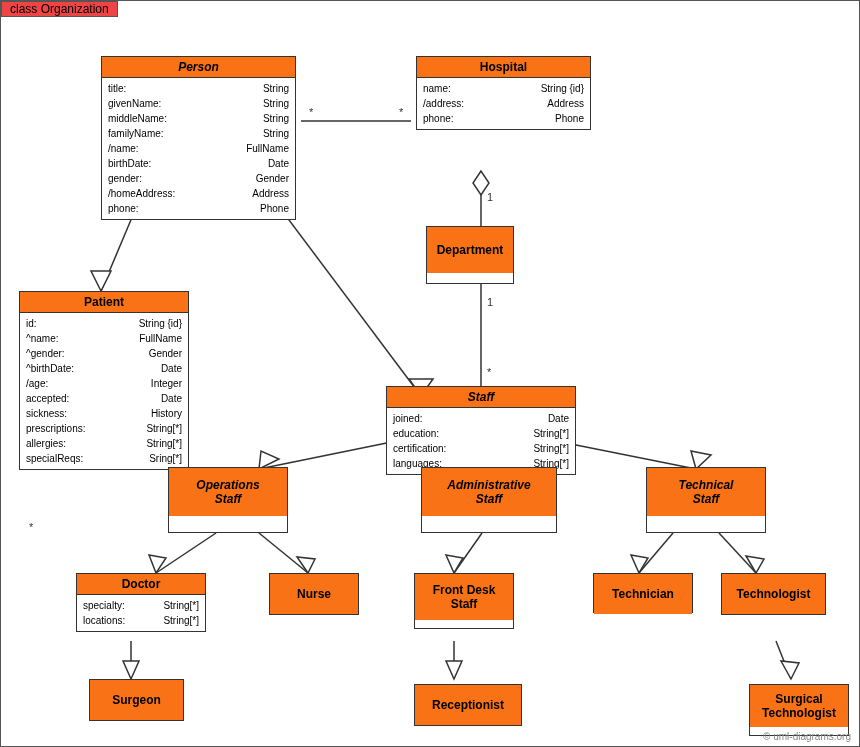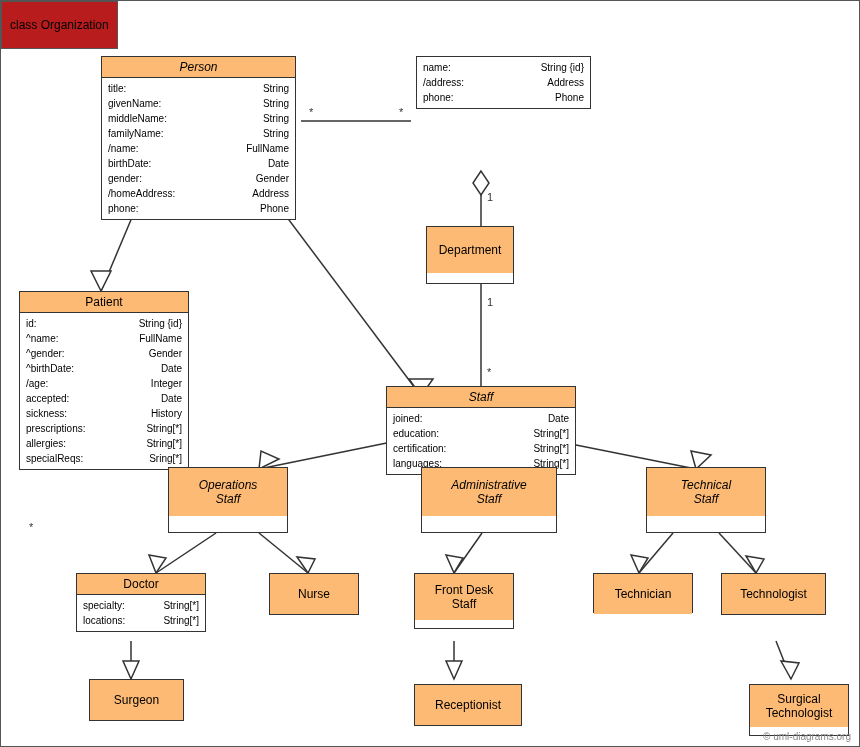--- a/index.html
+++ b/index.html
@@ -16,37 +16,37 @@
       width: 860px;
       height: 747px;
       position: relative;
       border: 1px solid #555;
       background: #fff;
     }
     .diagram-title {
       position: absolute;
       top: 0; left: 0;
       border: 1px solid #555;
-      background: #b91c1c;
-      padding: 16px 8px;
+      background: #ef4444;
+      padding: 0 8px;
       font-size: 12px;
       font-weight: normal;
     }
     .uml-class {
       position: absolute;
       border: 1.5px solid #333;
       background: #fff;
       text-align: center;
     }
     .uml-class .class-name {
       border-bottom: 1.5px solid #333;
       padding: 3px 6px;
-      font-weight: normal;
+      font-weight: bold;
       font-style: italic;
-      background: #fdba74;
+      background: #f97316;
       text-align: center;
       font-size: 12px;
     }
     .uml-class .class-name.not-italic {
       font-style: normal;
     }
     .uml-class .class-attrs {
       padding: 3px 6px;
       text-align: left;
       font-size: 10px;
@@ -178,20 +178,21 @@
           <span class="attr-type">Address</span>
         </div>
       <div class="attr-row">
           <span class="attr-name">phone:</span>
           <span class="attr-type">Phone</span>
         </div>
     </div>
   </div>
 
   <div class="uml-class" style="left:415px; top:55px; width:175px;">
+    <div class="class-name not-italic">Hospital</div>
     <div class="class-attrs">
       <div class="attr-row">
           <span class="attr-name">name:</span>
           <span class="attr-type">String {id}</span>
         </div>
       <div class="attr-row">
           <span class="attr-name">/address:</span>
           <span class="attr-type">Address</span>
         </div>
       <div class="attr-row">

